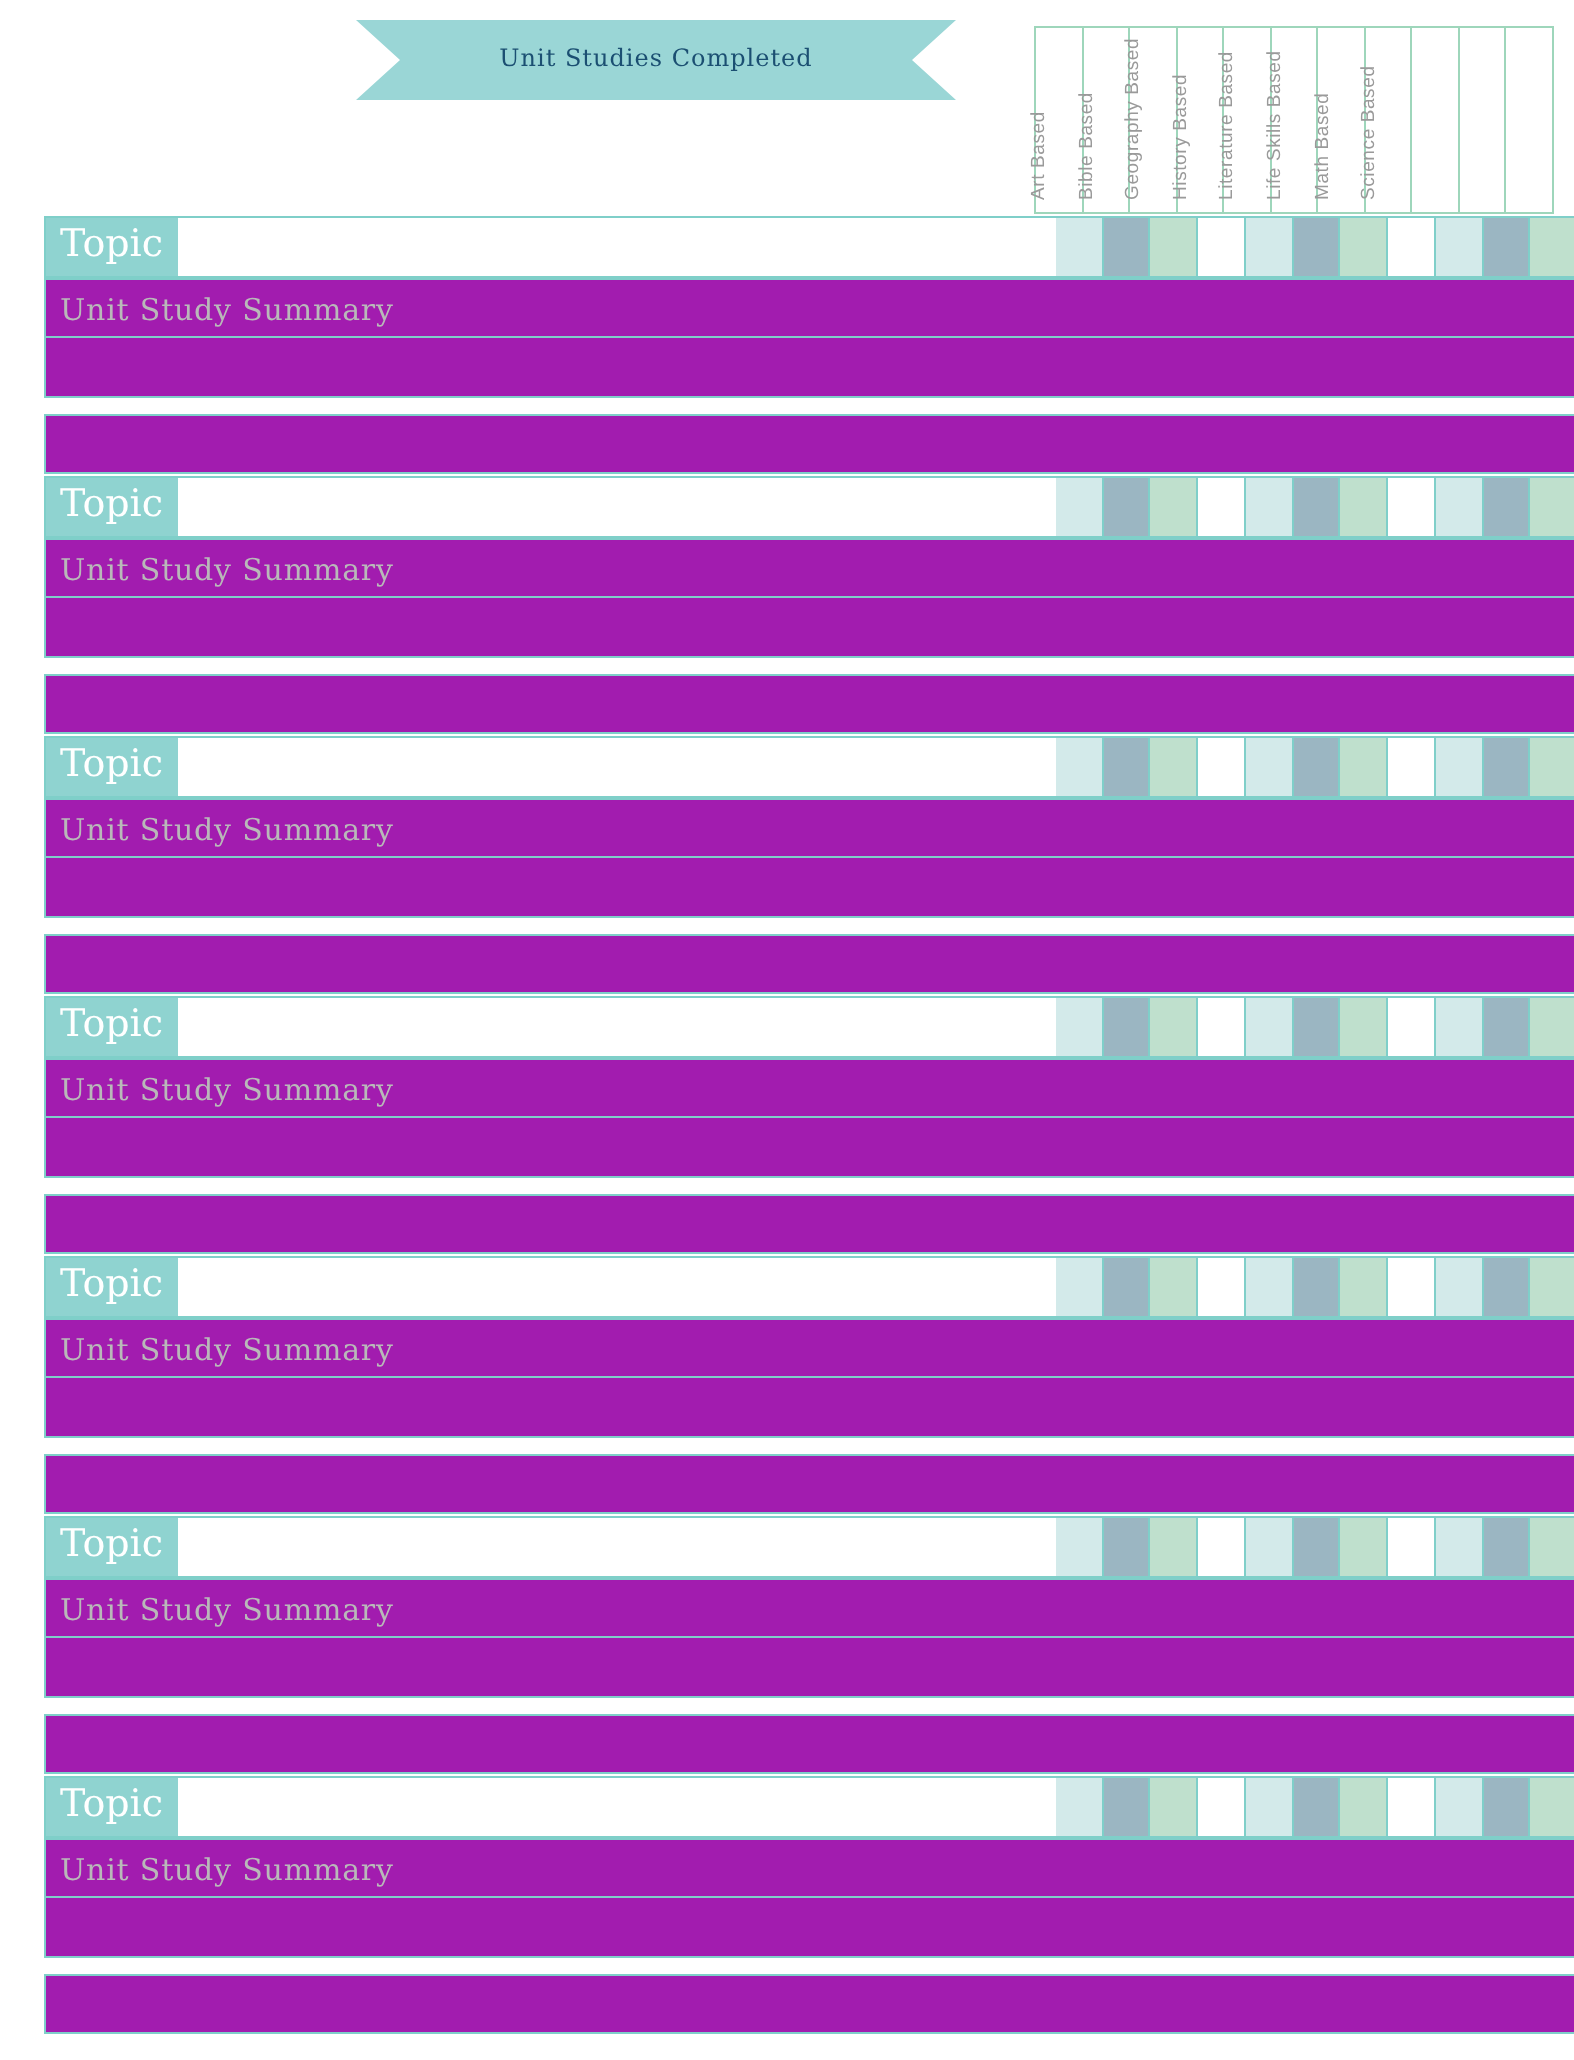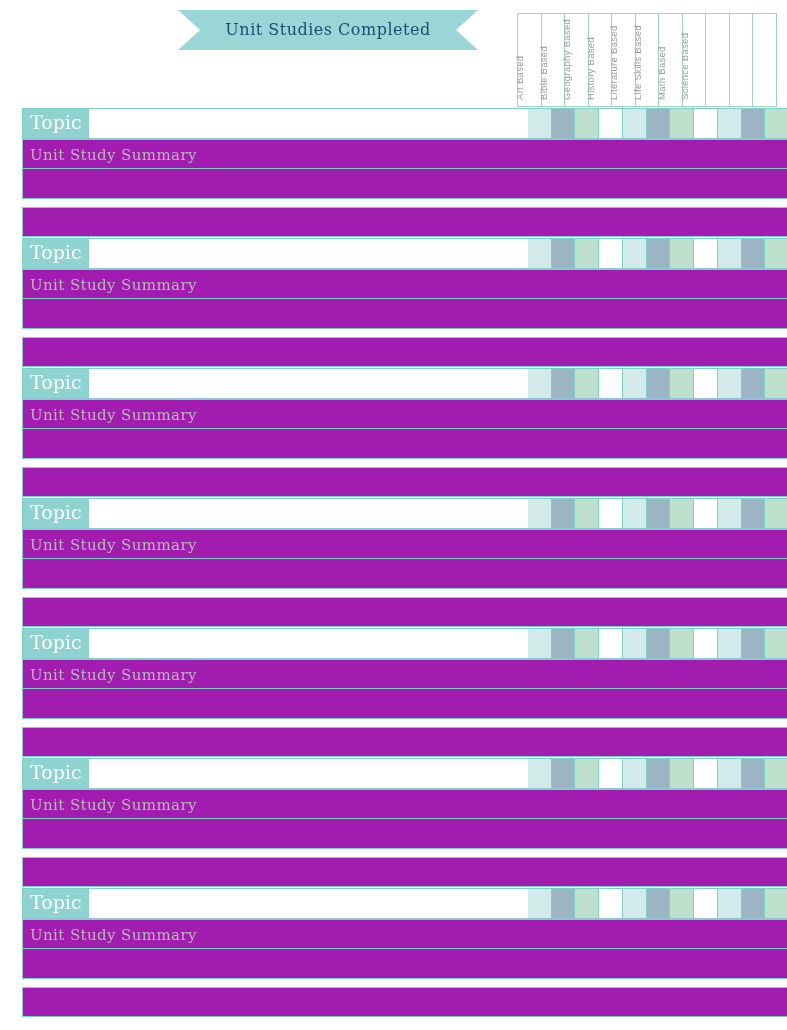--- a/index.html
+++ b/index.html
@@ -15,21 +15,21 @@
   #banner-inner{
     position:absolute;left:178px;top:0;width:300px;height:40px;
     background:#9ad6d6;
     -webkit-clip-path:polygon(0px 0px, 300px 0px, 278px 20px, 300px 40px, 0px 40px, 22px 20px);
     clip-path:polygon(0px 0px, 300px 0px, 278px 20px, 300px 40px, 0px 40px, 22px 20px);
     display:flex;align-items:center;justify-content:center;
   }
   #banner-title{
     color:#1b4f72;
     font-family:"DejaVu Serif", serif;
-    font-size:16px;
+    font-size:12px;
     letter-spacing:0.5px;
     white-space:nowrap;
     transform:translateY(-1px);
   }
 
   
   #header-strip{
     position:absolute;left:517px;top:13px;width:260px;height:94px;
     display:flex;
     border:1px solid #9ed6bb;

